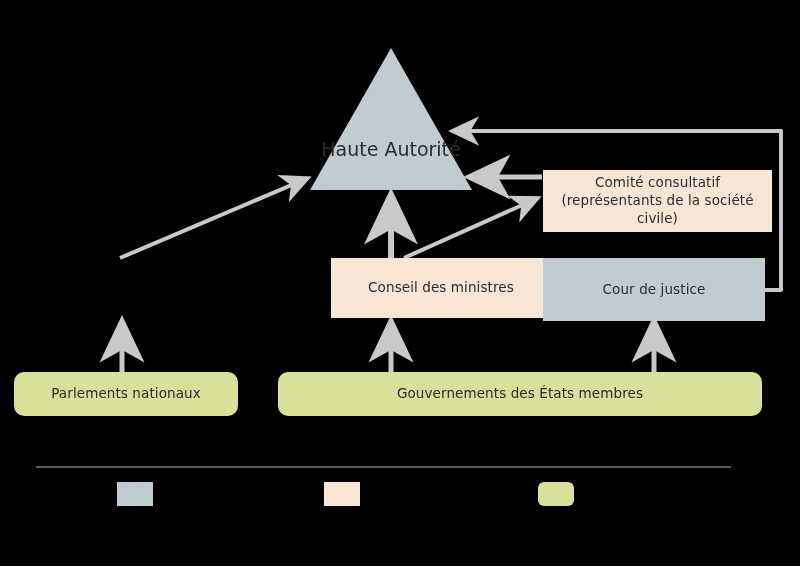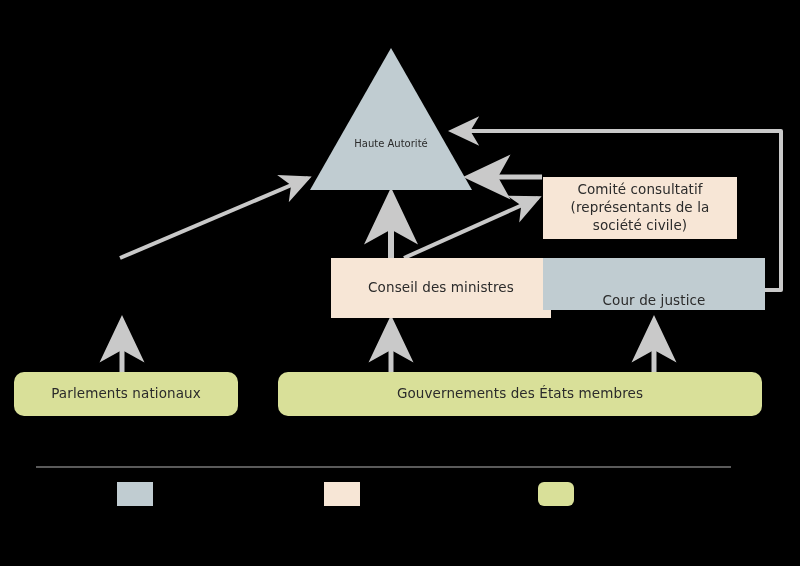--- a/index.html
+++ b/index.html
@@ -64,21 +64,21 @@
     width: 100%;
     height: 100%;
   }
   #triangle-label {
     position: absolute;
     left: 0;
     top: 92px;
     width: 166px;
     text-align: center;
     color: #2b2b2b;
-    font-size: 10px;
+    font-size: 19px;
     z-index: 4;
   }
 
   
   #arrows {
     position: absolute;
     left: 0;
     top: 0;
     width: 800px;
     height: 566px;
@@ -152,25 +152,25 @@
       <polygon points="83,2 164,144 2,144" fill="#c0ccd1"></polygon>
     </svg>
     <div id="triangle-label">Haute Autorité</div>
   </div>
 
 
   <div class="node rect" style="left:283px; top:258px; width:220px; height:60px; background:#f7e6d6;margin-left:48px;">
     <span class="node-label">Conseil des ministres</span>
   </div>
 
-  <div class="node rect" style="left:543px; top:258px; width:222px; height:52px; background:#c0ccd1;align-items:flex-end;">
+  <div class="node rect" style="left:543px; top:258px; width:222px; height:63px; background:#c0ccd1;">
     <span class="node-label">Cour de justice</span>
   </div>
 
-  <div class="node rect" style="left:543px; top:177px; width:194px; height:62px; background:#f7e6d6;">
+  <div class="node rect" style="left:543px; top:170px; width:229px; height:62px; background:#f7e6d6;">
     <span class="node-label">Comité consultatif
 (représentants de la société civile)</span>
   </div>
 
   <div class="node rounded" style="left:14px; top:372px; width:224px; height:44px; background:#d9e099;">
     <span class="node-label">Parlements nationaux</span>
   </div>
 
   <div class="node rounded" style="left:278px; top:372px; width:484px; height:44px; background:#d9e099;">
     <span class="node-label">Gouvernements des États membres</span>

